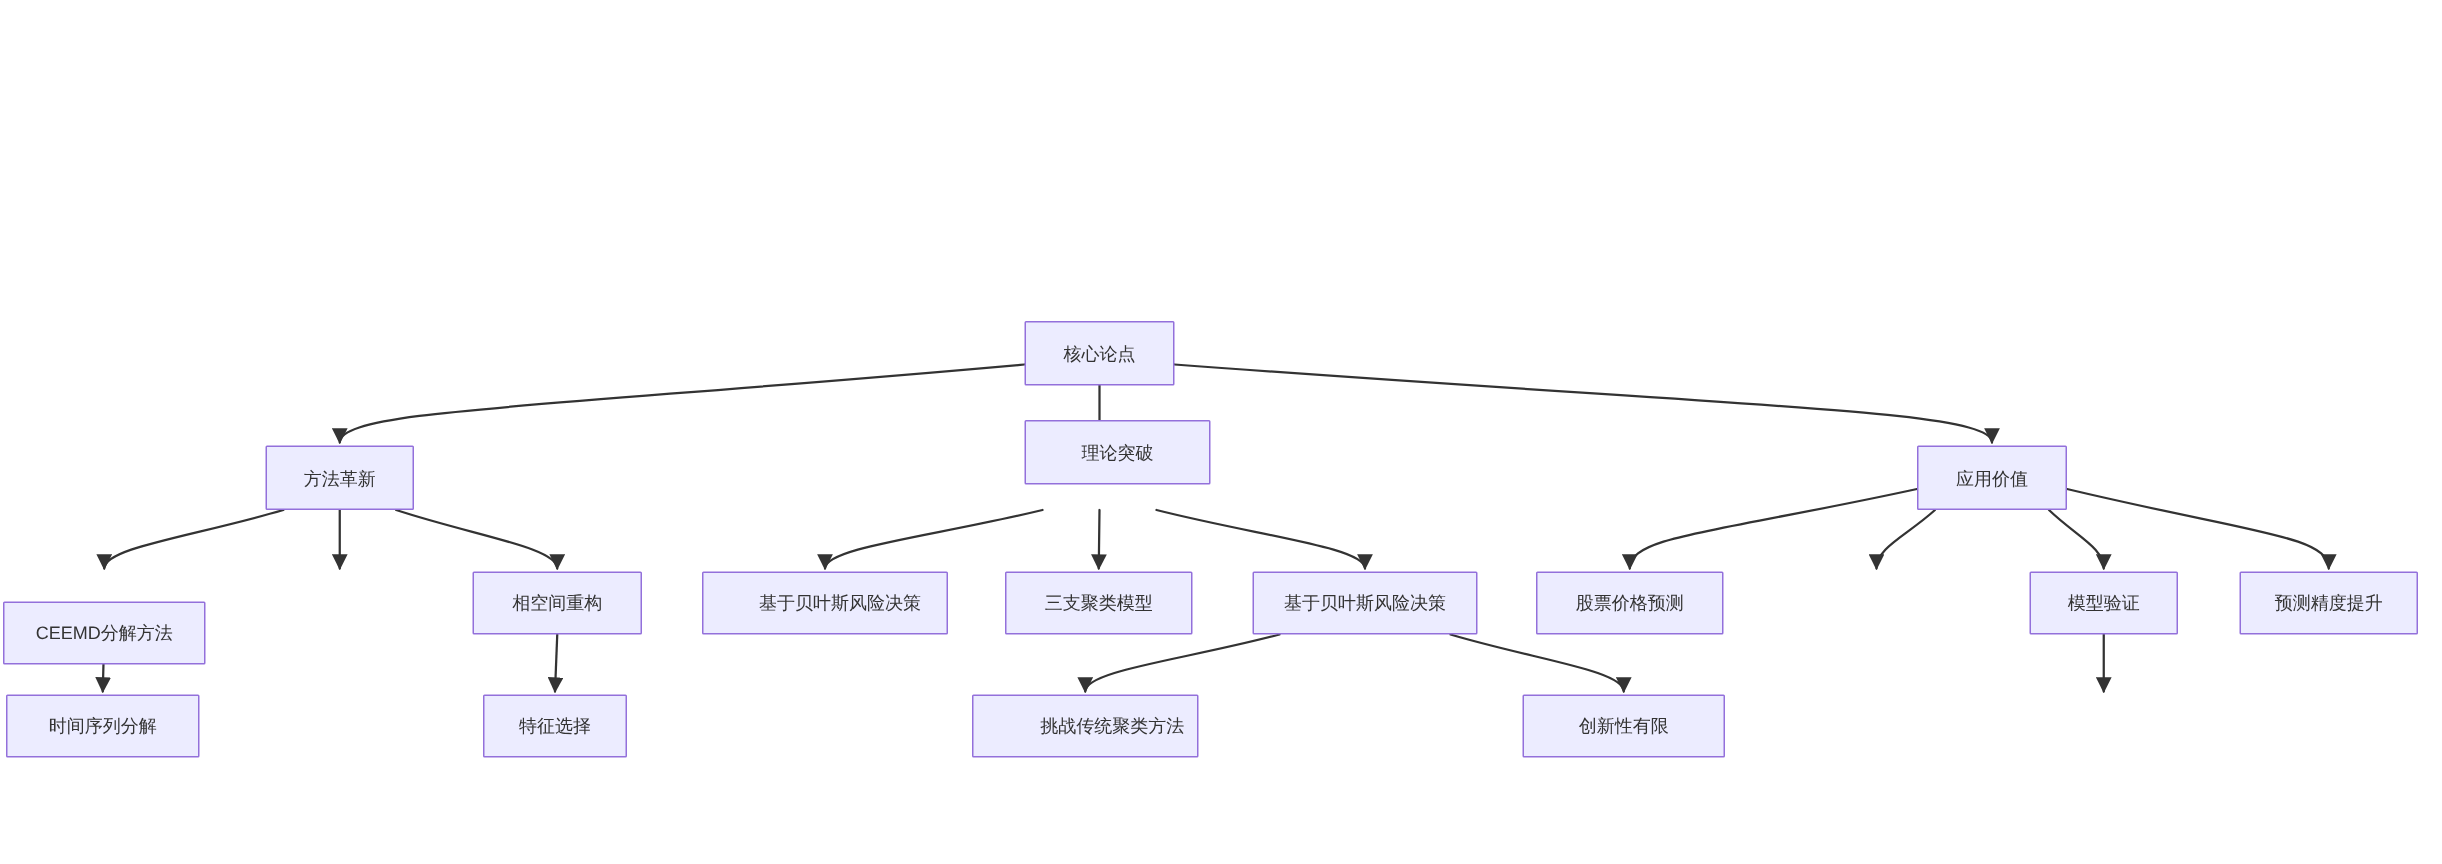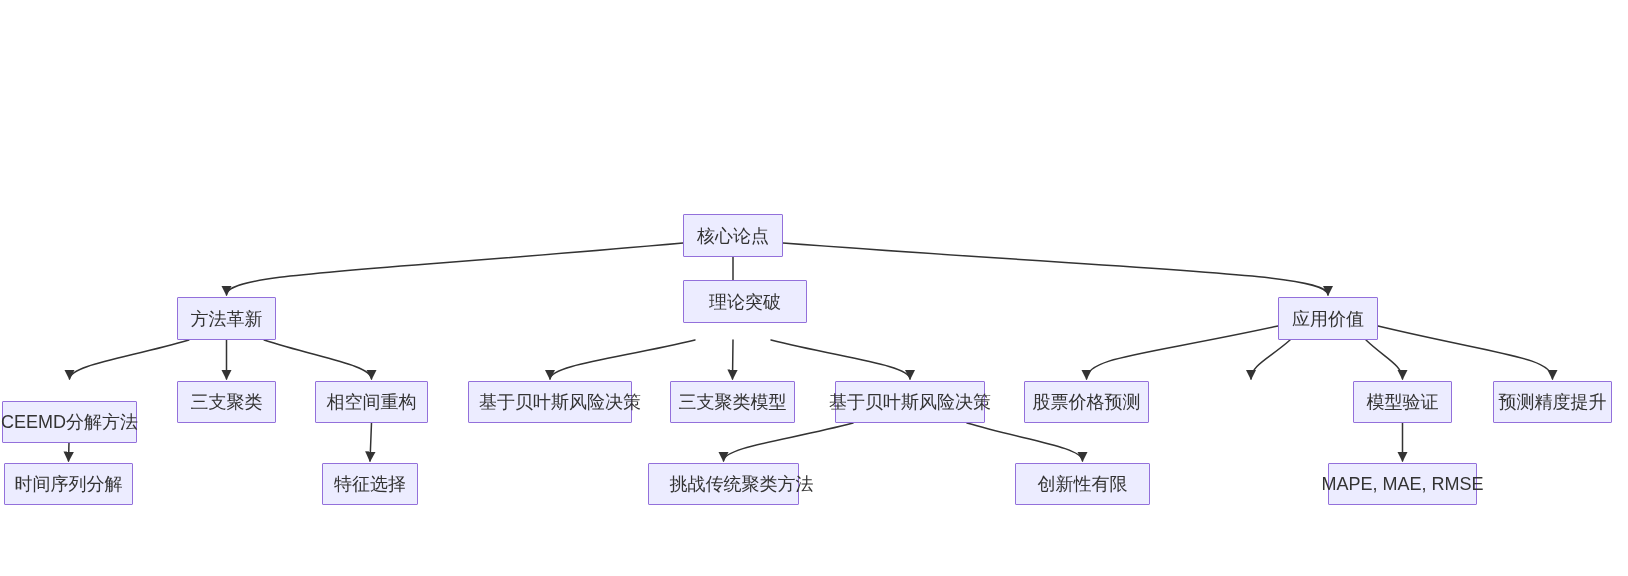--- a/index.html
+++ b/index.html
@@ -25,21 +25,21 @@
   }
   .node {
     position: absolute;
     box-sizing: border-box;
     background: var(--node-fill, #ECECFF);
     border: 1px solid var(--node-border, #9370DB);
     border-radius: 1px;
     display: flex;
     align-items: center;
     justify-content: center;
-    font-size: 18px;
+    font-size: 12px;
     line-height: 1;
     color: var(--text-color, #333333);
     white-space: nowrap;
     text-align: right;
   }
 </style>
 </head>
 <body>
 
 <div id="canvas" style="--bg: #ffffff; --node-fill: #ECECFF; --node-border: #9370DB; --edge-color: #333333; --text-color: #333333;">
@@ -76,23 +76,20 @@
     </div>
     <div class="node" style="left: 683px; top: 280px; width: 124px; height: 43px;">
       <span>理论突破</span>
     </div>
     <div class="node" style="left: 1278px; top: 297px; width: 100px; height: 43px;">
       <span>应用价值</span>
     </div>
     <div class="node" style="left: 2px; top: 381px; width: 135px; height: 42px; margin-top: 20px;">
       <span>CEEMD分解方法</span>
     </div>
-    <div class="node" style="left: 177px; top: 381px; width: 99px; height: 42px;">
-      <span>三支聚类</span>
-    </div>
     <div class="node" style="left: 315px; top: 381px; width: 113px; height: 42px;">
       <span>相空间重构</span>
     </div>
     <div class="node" style="left: 468px; top: 381px; width: 164px; height: 42px; padding-left: 20px;">
       <span>基于贝叶斯风险决策</span>
     </div>
     <div class="node" style="left: 670px; top: 381px; width: 125px; height: 42px;">
       <span>三支聚类模型</span>
     </div>
     <div class="node" style="left: 835px; top: 381px; width: 150px; height: 42px;">
@@ -112,16 +109,13 @@
     </div>
     <div class="node" style="left: 322px; top: 463px; width: 96px; height: 42px;">
       <span>特征选择</span>
     </div>
     <div class="node" style="left: 648px; top: 463px; width: 151px; height: 42px; padding-left: 36px;">
       <span>挑战传统聚类方法</span>
     </div>
     <div class="node" style="left: 1015px; top: 463px; width: 135px; height: 42px;">
       <span>创新性有限</span>
     </div>
-    <div class="node" style="left: 1328px; top: 463px; width: 149px; height: 42px;">
-      <span>MAPE, MAE, RMSE</span>
-    </div>
   </div>
 
 </body></html>

